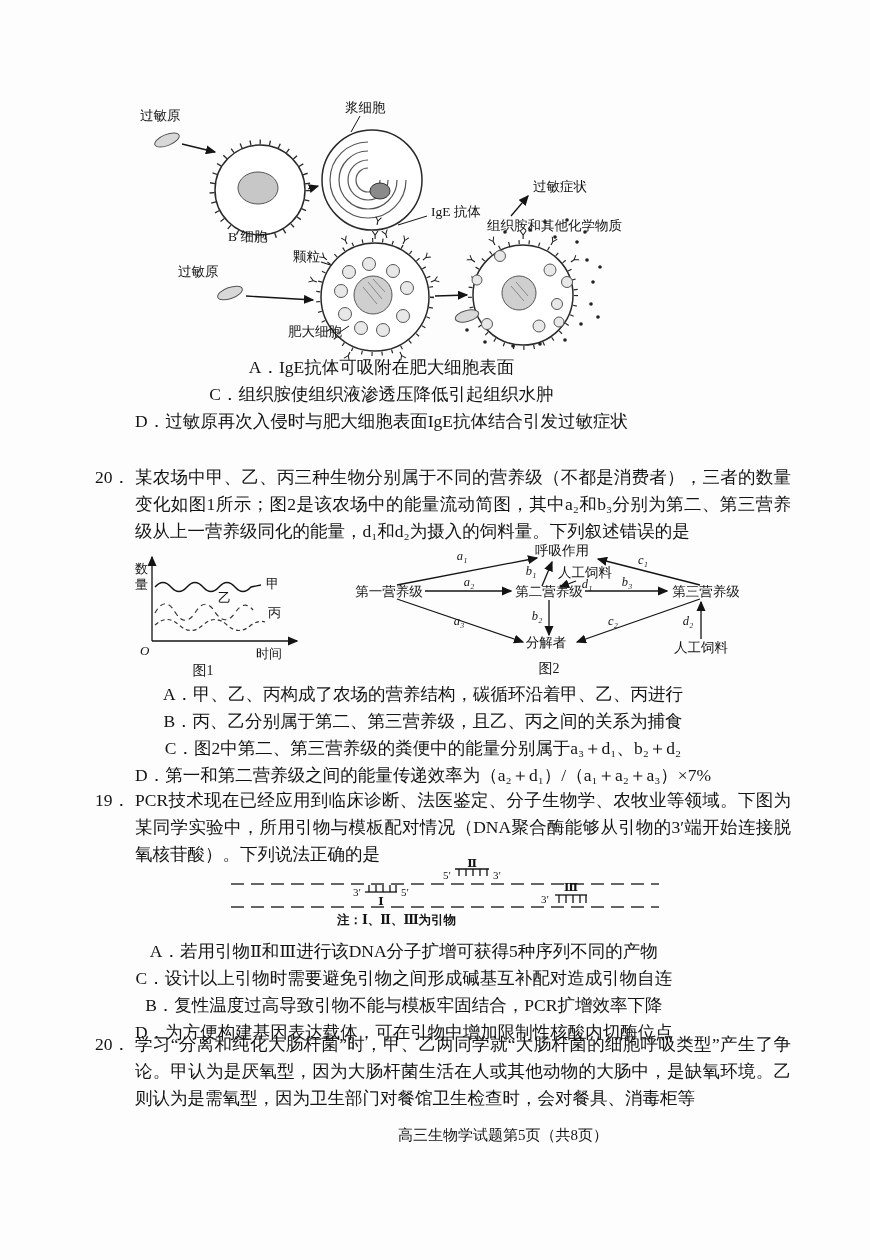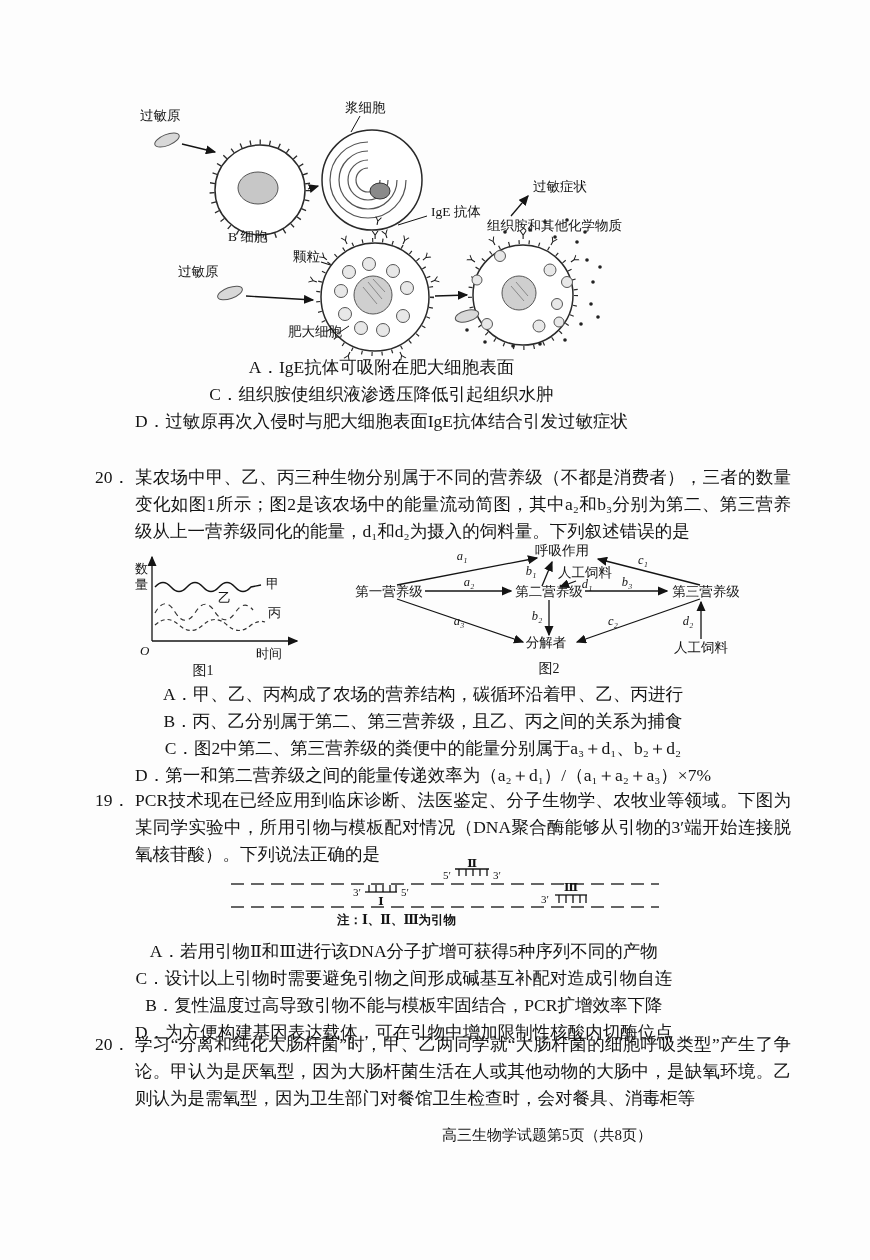--- a/index.html
+++ b/index.html
@@ -3,21 +3,21 @@
 <meta charset="utf-8">
 <style>
   html,body{margin:0;padding:0;}
   body{width:870px;height:1260px;position:relative;background:#fdfdfd;
        font-family:"Liberation Serif","DejaVu Serif",serif;color:#141414;overflow:hidden;}
   .abs{position:absolute;}
   .question{position:absolute;left:95px;width:696px;display:flex;font-size:17.5px;line-height:26.9px;}
   .qnum{flex:0 0 40px;}
   .qtext{flex:1;text-align:justify;}
   .options{position:absolute;left:135px;font-size:17.5px;line-height:26.9px;text-align:center;}
-  .footer{position:absolute;left:398px;top:1126px;font-size:15px;margin-left:44px;}
+  .footer{position:absolute;left:398px;top:1126px;font-size:15px;}
   svg{overflow:visible;}
   svg text{font-family:"Liberation Serif","DejaVu Serif",serif;fill:#141414;}
   .dlabel{font-size:13.5px;}
   .axlabel{font-size:13px;}
   .node{font-size:13.5px;text-anchor:middle;}
   .flow{font-size:12.5px;font-style:italic;text-anchor:middle;}
   .prime{font-size:11px;}
   .roman{font-size:11.5px;font-weight:bold;text-anchor:middle;}
   .note{font-size:12.5px;font-weight:bold;}
   .cap{font-size:14px;text-anchor:middle;}

